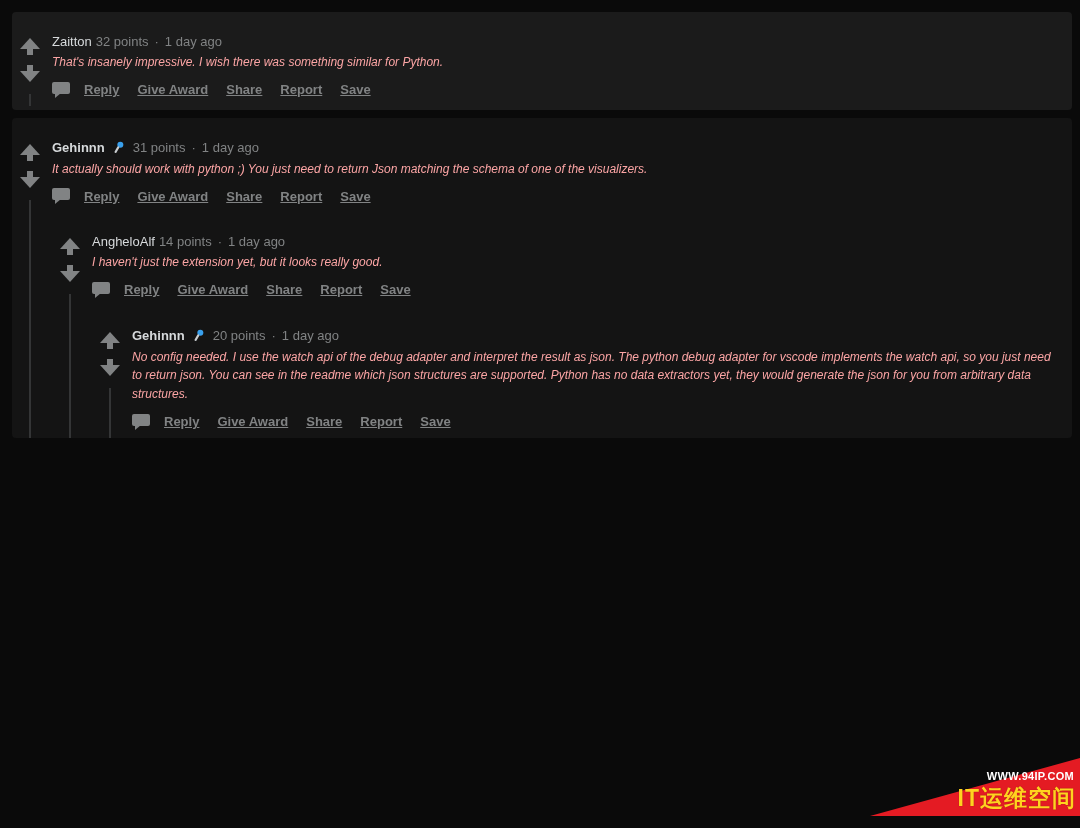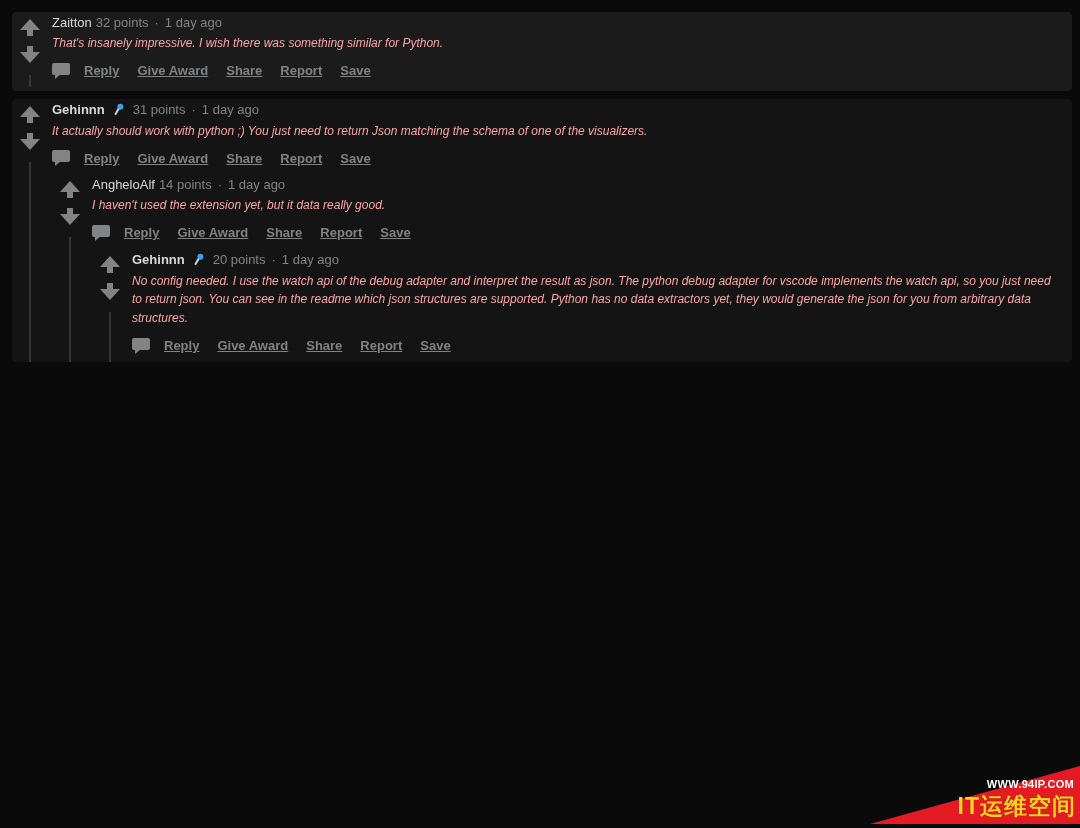--- a/index.html
+++ b/index.html
@@ -10,21 +10,21 @@
     font-family: "Helvetica Neue", Arial, sans-serif;
     color: #d7dadc;
     font-size: 14px;
   }
   .thread {
     padding: 12px 0 8px 8px;
     position: relative;
   }
   .comment {
     display: flex;
-    padding-top: 1px;
+    padding-top: 20px;
     position: relative;
   }
   
   .comment.level0.first {
     background: #1b1b1b;
     border-radius: 4px;
     margin: 0 8px 8px 4px;
     padding-right: 16px;
     padding-bottom: 4px;
   }
@@ -97,21 +97,21 @@
   }
   .speech-icon::after{
     content:""; position:absolute; left:3px; bottom:0;
     width:0;height:0;
     border-left:0 solid transparent;
     border-right:6px solid transparent;
     border-top:5px solid #818384;
   }
   .overlay {
     position:fixed;
-    right:0; bottom:4px;
+    right:0; bottom:12px;
     width:260px; height:60px;
     pointer-events:none;
   }
   .tri-red{
     position:absolute; right:0; bottom:0;
     width:0;height:0;
     border-left:210px solid transparent;
     border-bottom:58px solid #e41b23;
   }
   .small-link{
@@ -219,21 +219,21 @@
           <div class="threadline"></div>
         </div>
         <div class="content-col">
           <div class="meta">
             <span class="author">AngheloAlf</span>
             <span>14 points</span>
             <span class="dot">·</span>
             <span>1 day ago</span>
           </div>
           <div class="body">
-            <p>I haven't used the extension yet, but it data really good.</p>
+            <p>I haven't just the extension yet, but it looks really good.</p>
           </div>
           <div class="actions">
             <span class="act">
               <span class="speech-icon"></span>
               <span>Reply</span>
             </span>
             <span class="act">Give Award</span>
             <span class="act">Share</span>
             <span class="act">Report</span>
             <span class="act">Save</span>

